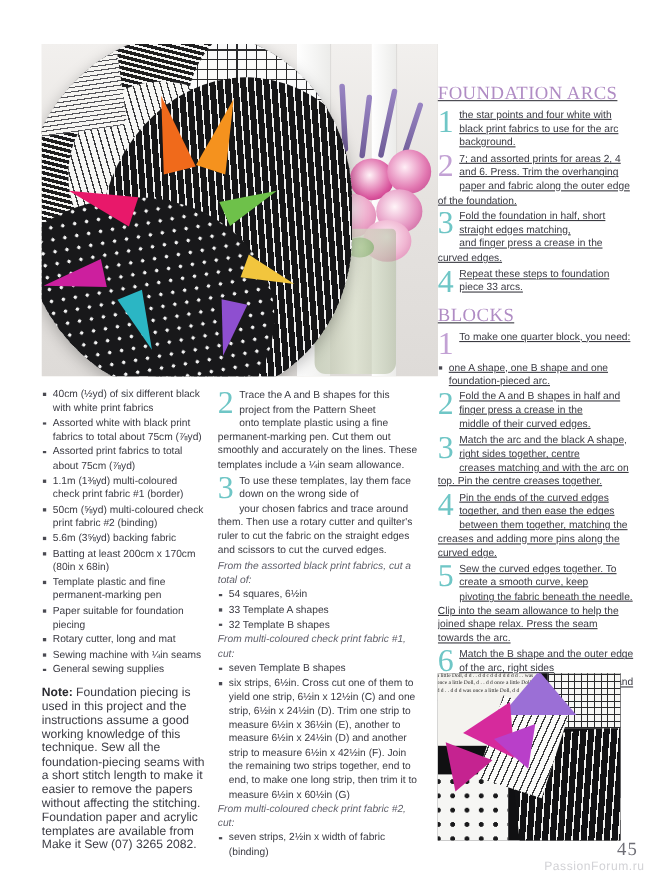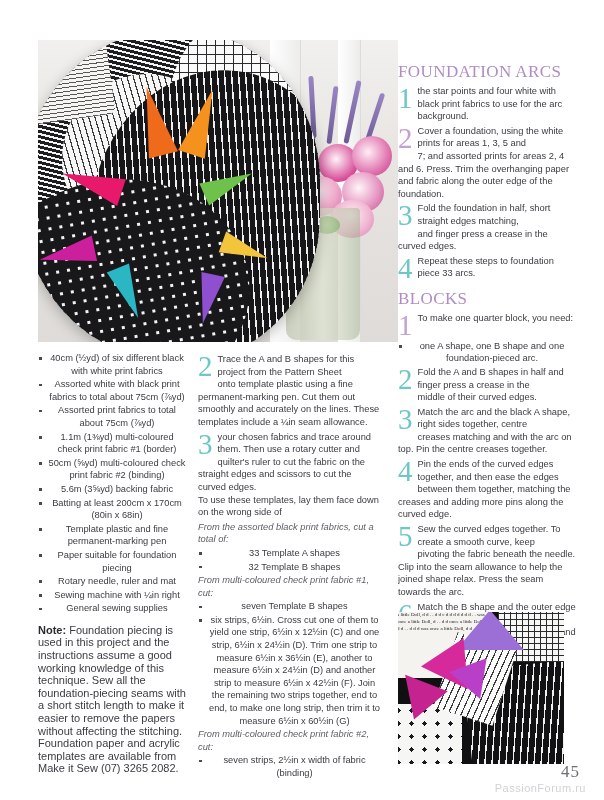--- a/index.html
+++ b/index.html
@@ -164,21 +164,21 @@
     left: 46px; top: 28px; width: 62px; height: 78px;
     background-color: #fbfbf9;
     background-image: repeating-linear-gradient(96deg,#3a3a3c 0 1.2px, transparent 1.2px 6px);
     transform: rotate(18deg);
   }
 
   
   .col { position: absolute; }
   .col-left  { left: 38px;  top: 352px; width: 148px; }
   .col-mid   { left: 198px; top: 352px; width: 183px; }
-  .col-right { left: 398px; top: 62px;  width: 178px; }
+  .col-right { left: 398px; top: 75px;  width: 178px; text-decoration: underline; }
 
   h2.section {
     font-family: "Liberation Serif", serif;
     font-weight: 400;
     font-size: 17px;
     letter-spacing: .4px;
     color: #b08cc4;
     margin: 0 0 4px 0;
     line-height: 19px;
   }
@@ -188,21 +188,20 @@
     margin: 0;
     padding: 0;
   }
   ul.bullets li {
     position: relative;
     padding-left: 10px;
     margin-bottom: 1px;
     font-size: 9.3px;
     line-height: 12.6px;
     color: #3b3b43;
-    text-align: center;
   }
   ul.bullets li:before {
     content: "";
     position: absolute;
     left: 1px; top: 5.4px;
     width: 2.6px; height: 2.6px;
     background: #4a4a52;
   }
 
   p.body {
@@ -322,48 +321,49 @@
     <ul class="bullets">
       <li>40cm (½yd) of six different black with white print fabrics</li>
       <li>Assorted white with black print fabrics to total about 75cm (⅞yd)</li>
       <li>Assorted print fabrics to total about 75cm (⅞yd)</li>
       <li>1.1m (1⅜yd) multi-coloured check print fabric #1 (border)</li>
       <li>50cm (⅝yd) multi-coloured check print fabric #2 (binding)</li>
       <li>5.6m (3⅝yd) backing fabric</li>
       <li>Batting at least 200cm x 170cm (80in x 68in)</li>
       <li>Template plastic and fine permanent-marking pen</li>
       <li>Paper suitable for foundation piecing</li>
-      <li>Rotary needle, ruler and mat</li>
-      <li>Sewing machine with ¼in right</li>
+      <li>Rotary cutter, long and mat</li>
+      <li>Sewing machine with ¼in seams</li>
       <li>General sewing supplies</li>
     </ul>
 
     <p class="body note"><b>Note:</b><span> Foundation piecing is used in this project and the instructions assume a good working knowledge of this technique. Sew all the foundation-piecing seams with a short stitch length to make it easier to remove the papers without affecting the stitching. Foundation paper and acrylic templates are available from Make it Sew (07) 3265 2082.</span></p>
 
     <div class="spacer-6"></div>
     <h2 class="section">PREPARATION AND CUTTING</h2>
 
   </div>
 
   <div class="col col-mid">
 
     <div class="step">
       <span class="num teal">2</span>
       <div class="txt">Trace the A and B shapes for this project from the Pattern Sheet</div>
       <div class="txt">onto template plastic using a fine permanent-marking pen. Cut them out smoothly and accurately on the lines. These templates include a ¼in seam allowance.</div>
     </div>
 
     <div class="step">
       <span class="num teal">3</span>
+      <div class="txt">To use these templates, lay them face down on the wrong side of</div>
       <div class="txt">your chosen fabrics and trace around them. Then use a rotary cutter and quilter's ruler to cut the fabric on the straight edges and scissors to cut the curved edges.</div>
-      <div class="txt">To use these templates, lay them face down on the wrong side of</div>
     </div>
 
     <p class="ital">From the assorted black print fabrics, cut a total of:</p>
     <ul class="bullets">
+      <li>54 squares, 6½in</li>
       <li>33 Template A shapes</li>
       <li>32 Template B shapes</li>
     </ul>
 
     <p class="ital">From multi-coloured check print fabric #1, cut:</p>
     <ul class="bullets">
       <li>seven Template B shapes</li>
       <li>six strips, 6½in. Cross cut one of them to yield one strip, 6½in x 12½in (C) and one strip, 6½in x 24½in (D). Trim one strip to measure 6½in x 36½in (E), another to measure 6½in x 24½in (D) and another strip to measure 6½in x 42½in (F). Join the remaining two strips together, end to end, to make one long strip, then trim it to measure 6½in x 60½in (G)</li>
     </ul>
 
@@ -377,21 +377,20 @@
 
     <h2 class="section">FOUNDATION ARCS</h2>
 
     <div class="step">
       <span class="num teal">1</span>
       <div class="txt">the star points and four white with black print fabrics to use for the arc background.</div>
     </div>
 
     <div class="step">
       <span class="num purple">2</span>
-      <div class="txt">Cover a foundation, using the white prints for areas 1, 3, 5 and</div>
       <div class="txt">7; and assorted prints for areas 2, 4 and 6. Press. Trim the overhanging paper and fabric along the outer edge of the foundation.</div>
     </div>
 
     <div class="step">
       <span class="num teal">3</span>
       <div class="txt">Fold the foundation in half, short straight edges matching,</div>
       <div class="txt">and finger press a crease in the curved edges.</div>
     </div>
 
     <div class="step">

